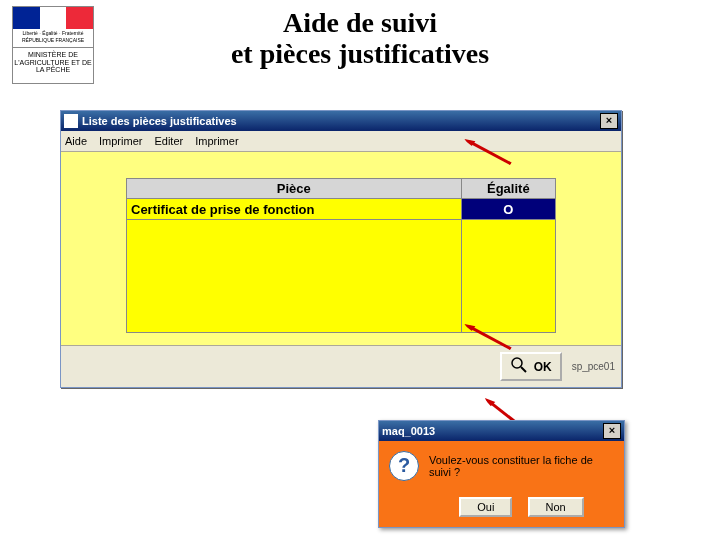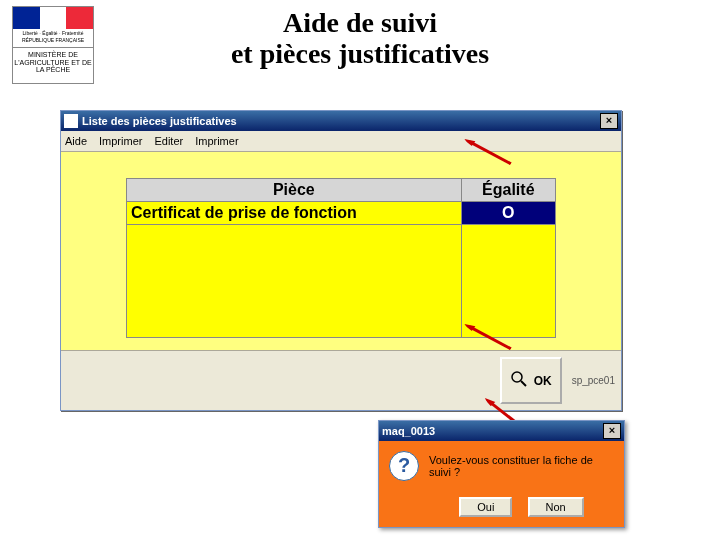--- a/index.html
+++ b/index.html
@@ -120,21 +120,21 @@
     background: #ffff80;
     padding: 26px 12px 12px 12px;
   }
   .table-wrap {
     margin: 0 auto;
     width: 430px;
   }
   table.list {
     border-collapse: collapse;
     width: 100%;
-    font-size: 16px;
+    font-size: 13px;
     padding-left: 32px;
   }
   table.list th {
     background: #d6d6d6;
     border: 1px solid #888;
     font-weight: bold;
     padding: 2px 4px;
     text-align: center;
   }
   table.list td.row-piece {
@@ -161,21 +161,21 @@
     padding: 6px;
     display: flex;
     justify-content: flex-end;
     align-items: center;
     gap: 6px;
     border-top: 1px solid #aca899;
   }
   .btn3d {
     background: #ece9d8;
     border: 2px outset #fff;
-    padding: 11px 8px;
+    padding: 2px 8px;
     font-size: 12px;
     font-weight: bold;
     display: flex;
     align-items: center;
     gap: 6px;
     cursor: pointer;
   }
   .status {
     font-size: 10px;
     color: #555;

